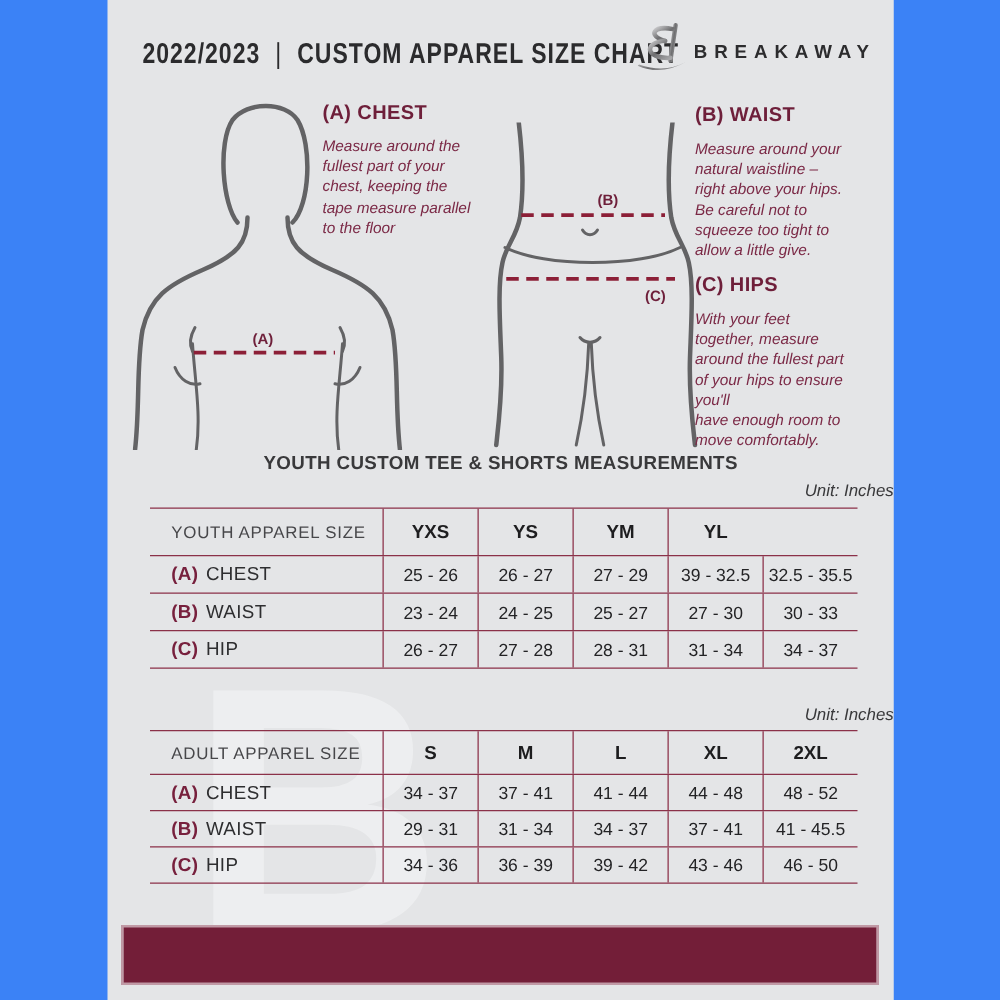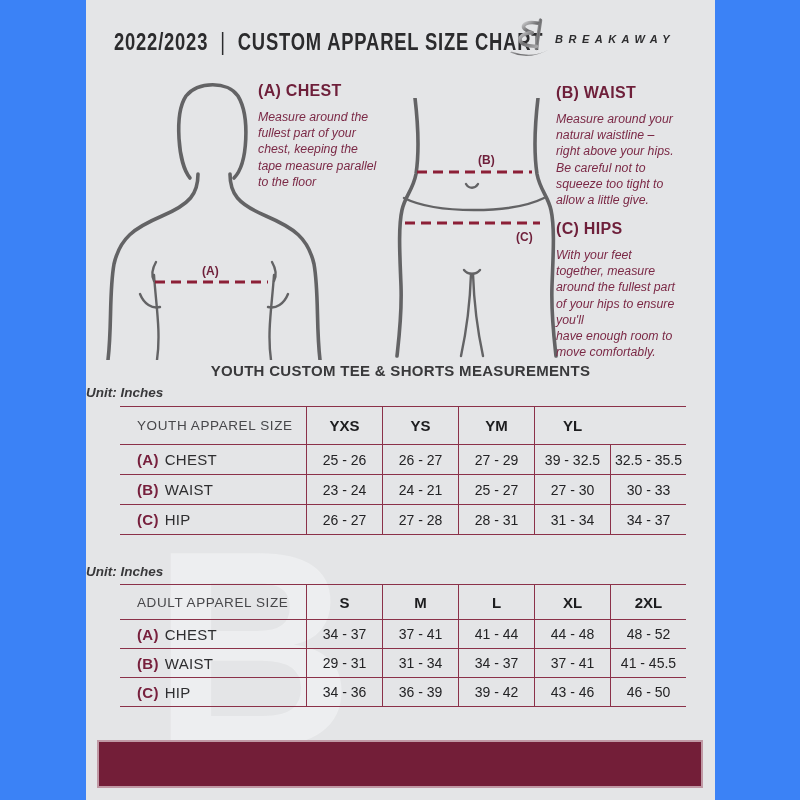--- a/index.html
+++ b/index.html
@@ -6,22 +6,22 @@
     font-family:"Liberation Sans","DejaVu Sans",sans-serif;}
   .page{position:relative;width:800px;height:800px;background:#3b82f6;}
   .panel{position:absolute;left:86px;top:0;width:629px;height:800px;background:#e4e5e7;}
 
   
   .masthead{position:absolute;left:28px;top:24px;height:36px;display:flex;align-items:center;}
   .masthead-text{display:inline-flex;align-items:center;transform:scaleX(.80);transform-origin:left center;
     font-weight:700;font-size:23px;letter-spacing:1px;color:#2b2b2d;white-space:nowrap;}
   .masthead-text .sep{font-weight:400;margin:0 15px;color:#2b2b2d;}
   .logo{position:absolute;left:420px;top:17px;width:46px;height:46px;}
-  .brand{position:absolute;left:469px;top:33px;font-size:11px;font-weight:700;
-    letter-spacing:5.5px;color:#2c2c2e;white-space:nowrap;font-style:italic;}
+  .brand{position:absolute;left:469px;top:33px;font-size:15px;font-weight:700;
+    letter-spacing:5.5px;color:#2c2c2e;white-space:nowrap;}
 
   
   .instr{position:absolute;z-index:2;}
   .instr-head{font-size:16px;font-weight:700;color:#6e1f3a;letter-spacing:.3px;margin:0 0 9px 0;}
   .instr-text{font-size:12.3px;font-style:italic;font-weight:500;color:#7b2946;
     line-height:1.32;white-space:pre-line;}
   #instr-a{left:172px;top:82px;width:150px;}
   #instr-b{left:470px;top:84px;width:158px;}
   #instr-c{left:470px;top:220px;width:162px;}
 
@@ -30,22 +30,22 @@
   #figure-upper{left:20px;top:78px;}
   #figure-lower{left:302px;top:98px;}
   .figure path.body{fill:none;stroke:#636365;stroke-width:3.6;stroke-linecap:round;}
   .figure path.thin{fill:none;stroke:#636365;stroke-width:2.4;stroke-linecap:round;}
   .figure path.dash{fill:none;stroke:#8c1f37;stroke-width:3;stroke-dasharray:10 6;}
   .figure text{font-family:"Liberation Sans",sans-serif;font-size:12px;font-weight:700;fill:#6e1f3a;}
 
   
   .sec-title{position:absolute;left:0;width:629px;text-align:center;z-index:2;
     font-size:15px;font-weight:700;color:#39393b;letter-spacing:.3px;}
-  .sec-unit{position:absolute;left:0;width:629px;text-align:left;z-index:2;
-    font-size:13.5px;font-style:italic;font-weight:700;color:#39393b;}
+  .sec-unit{position:absolute;left:0;width:629px;text-align:right;z-index:2;
+    font-size:13.5px;font-style:italic;font-weight:400;color:#39393b;}
   #youth-title{top:362px;} #youth-unit{top:385px;}
   #adult-title{top:545px;} #adult-unit{top:564px;}
 
   
   .sizetable{position:absolute;left:34px;width:566px;z-index:2;}
   #youth-table{top:406px;} #adult-table{top:584px;}
   .t-row{display:grid;grid-template-columns:186px repeat(5,76px);border-top:1.8px solid #8b3149;}
   .t-row:last-child{border-bottom:1.8px solid #8b3149;}
   .cell{display:flex;align-items:center;justify-content:center;box-sizing:border-box;}
   .cell.v{border-left:1.8px solid #8b3149;font-size:14px;font-weight:500;color:#232325;}
@@ -171,21 +171,21 @@
         <div class="cell v">27 - 29</div>
         <div class="cell v">39 - 32.5</div>
         <div class="cell v">32.5 - 35.5</div>
       </div>
       <div class="t-row">
         <div class="cell c0 rowlabel">
           <b class="mprefix">(B)</b>
           <span>WAIST</span>
         </div>
         <div class="cell v">23 - 24</div>
-        <div class="cell v">24 - 21</div>
+        <div class="cell v">24 - 25</div>
         <div class="cell v">25 - 27</div>
         <div class="cell v">27 - 30</div>
         <div class="cell v">30 - 33</div>
       </div>
       <div class="t-row">
         <div class="cell c0 rowlabel">
           <b class="mprefix">(C)</b>
           <span>HIP</span>
         </div>
         <div class="cell v">26 - 27</div>

